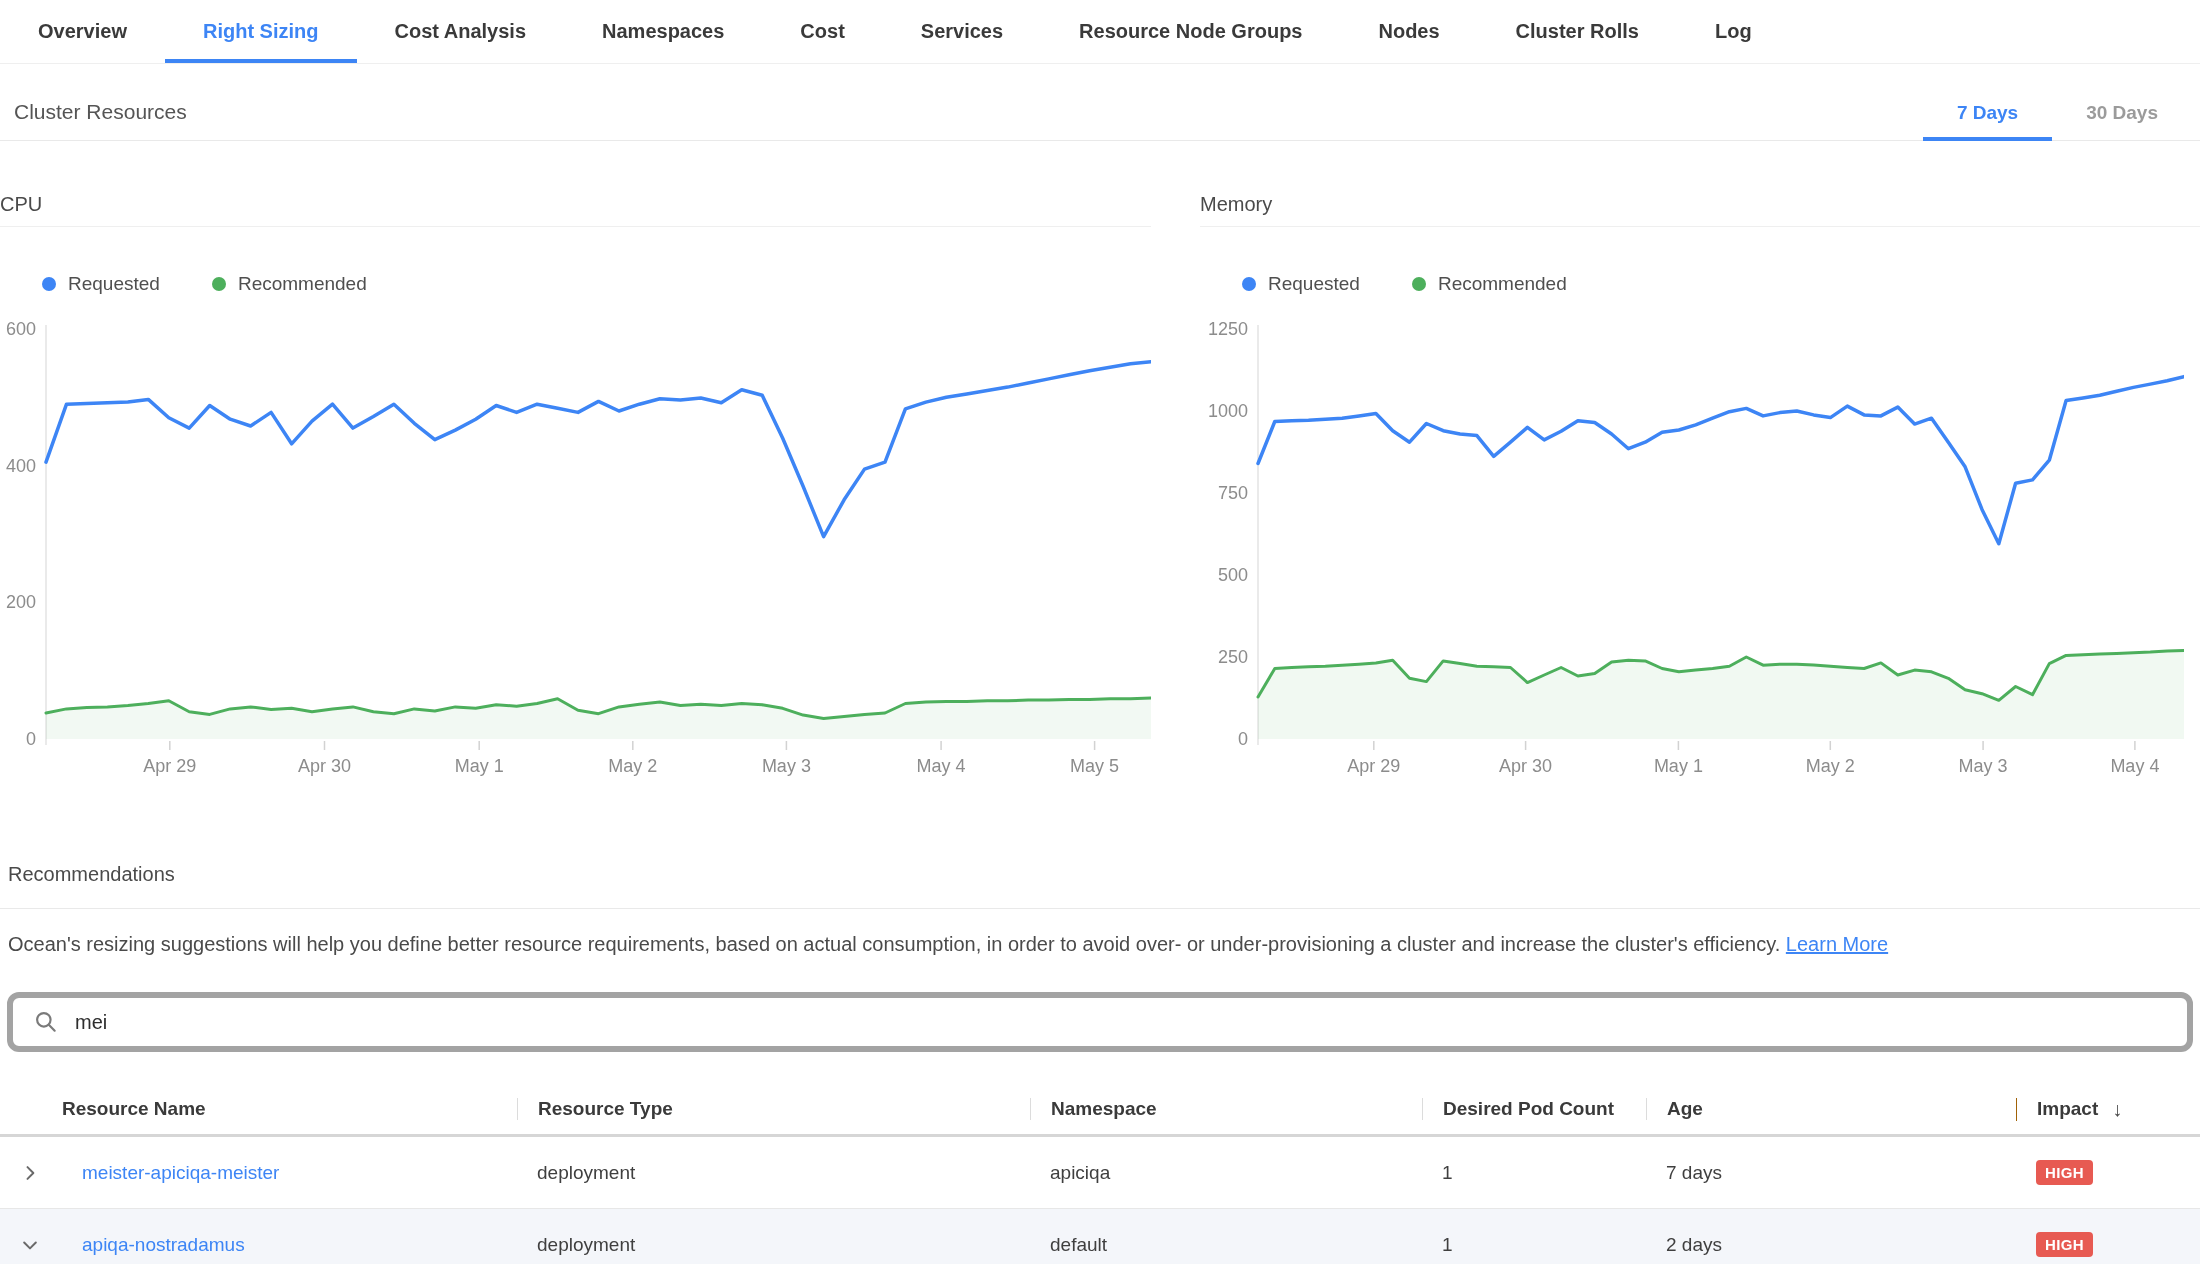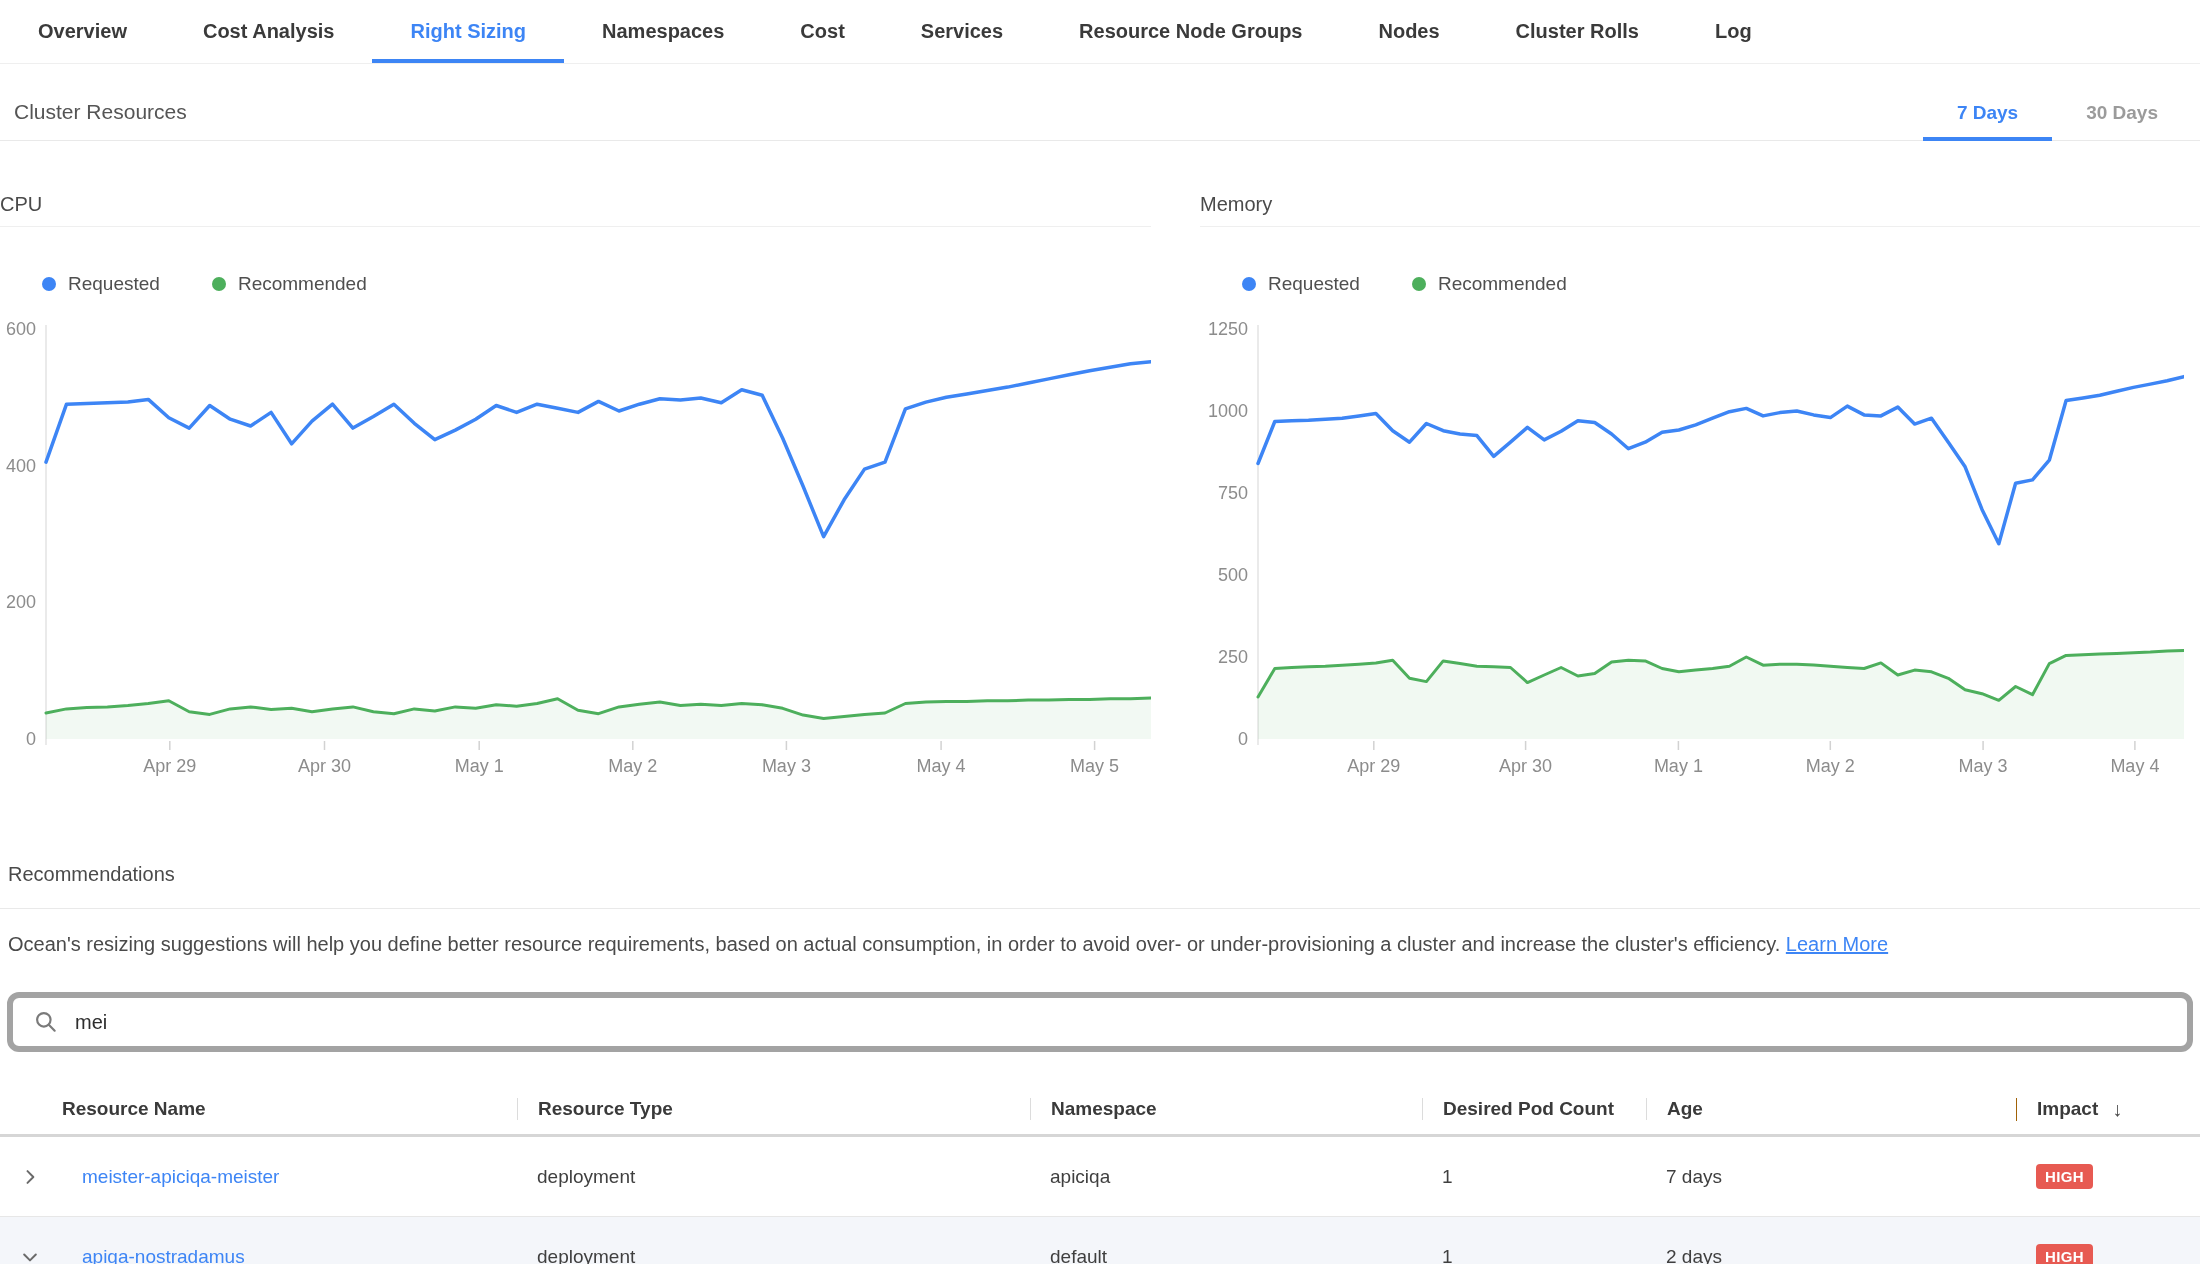--- a/index.html
+++ b/index.html
@@ -52,37 +52,37 @@
   .table { margin-top:32px; width:100%; }
   .thead { display:flex; height:53px; align-items:center; border-bottom:3px solid #d6d6d6; }
   .th { font-size:19px; font-weight:700; color:#3a3a3a; padding-left:20px; display:flex; align-items:center; }
   .col-exp { width:62px; flex:none; padding-left:28px; }
   .col-name { width:455px; flex:none; padding-left:0; }
   .col-type { width:473px; flex:none; border-left:1px solid #dcdcdc; }
   .col-ns   { width:392px; flex:none; border-left:1px solid #dcdcdc;margin-left:40px; }
   .col-pods { width:224px; flex:none; border-left:1px solid #dcdcdc; }
   .col-age  { width:370px; flex:none; border-left:1px solid #dcdcdc; }
   .col-imp  { flex:1; border-left:1px solid #a16207; }
-  .tr { display:flex; height:80px; align-items:center; border-bottom:1px solid #e7e7e7; }
+  .tr { display:flex; height:72px; align-items:center; border-bottom:1px solid #e7e7e7; }
   .tr.expanded { background:#f4f6fa; }
   .td { font-size:19px; color:#3f3f3f; padding-left:20px; display:flex; align-items:center; }
   .td.col-type,.td.col-ns,.td.col-pods,.td.col-age,.td.col-imp { border-left:none; }
   .res-link { color:#3d85f5; text-decoration:none; cursor:pointer; }
   .chev { display:flex; align-items:center; cursor:pointer; }
   .badge { background:#e75a52; color:#fff; font-size:15px; font-weight:700; letter-spacing:.4px;
     padding:5px 9px; border-radius:4px; line-height:1; }
   .sort-arrow { font-size:20px; color:#4a4a4a; margin-left:14px; font-weight:400; }
 </style>
 </head>
 <body>
 
 <div class="tabbar">
   <div class="tab">Overview</div>
+  <div class="tab active">Right Sizing</div>
   <div class="tab">Cost Analysis</div>
-  <div class="tab active">Right Sizing</div>
   <div class="tab">Namespaces</div>
   <div class="tab">Cost</div>
   <div class="tab">Services</div>
   <div class="tab">Resource Node Groups</div>
   <div class="tab">Nodes</div>
   <div class="tab">Cluster Rolls</div>
   <div class="tab">Log</div>
 </div>
 
 <div class="section-header">

